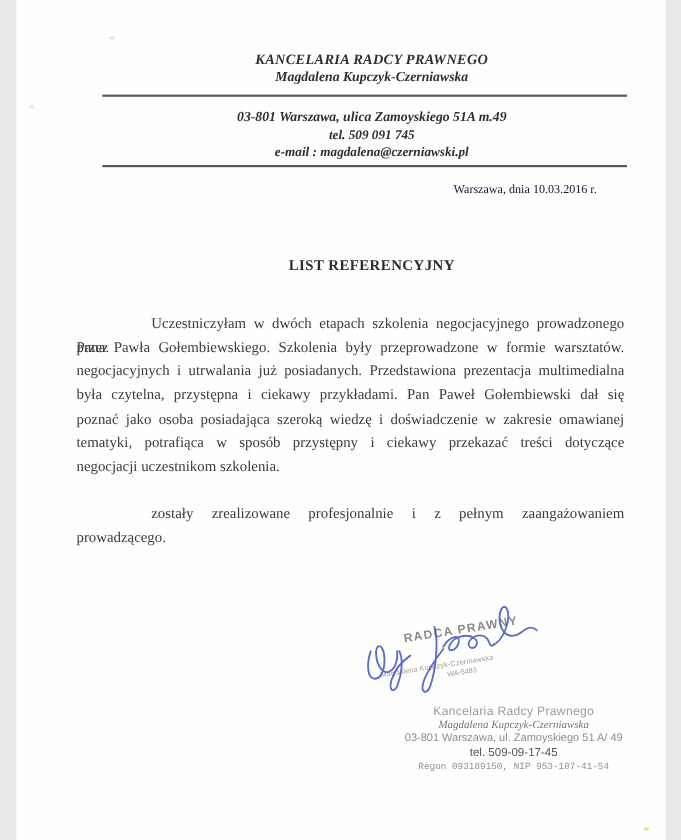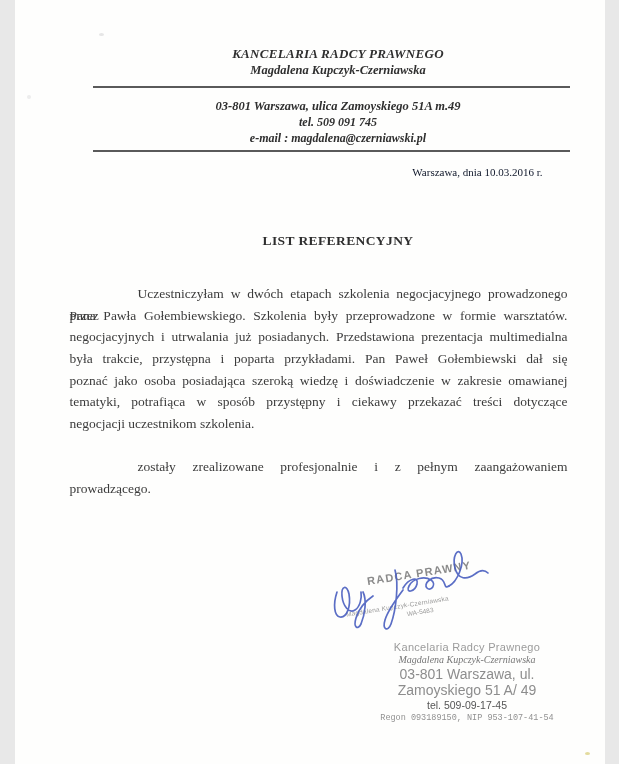--- a/index.html
+++ b/index.html
@@ -51,21 +51,21 @@
   .stamp-name{position:absolute;left:10px;top:58px;font-family:"Liberation Sans",sans-serif;
               font-size:6.5px;color:#9a9a9a;letter-spacing:.2px;}
   .stamp-no{position:absolute;left:70px;top:67px;font-family:"Liberation Sans",sans-serif;
             font-size:6.5px;color:#9a9a9a;}
   .signature-svg{position:absolute;left:0;top:0;}
   
   .footer-stamp{position:absolute;left:345px;top:641px;width:215px;text-align:center;
                 font-family:"Liberation Sans",sans-serif;}
   .fs-1{font-size:11px;color:#9b9b9b;letter-spacing:.3px;}
   .fs-2{font-size:10px;font-style:italic;color:#767676;font-family:"Liberation Serif",serif;margin-top:1px;}
-  .fs-3{font-size:14px;color:#8d8d8d;margin-top:1px;}
+  .fs-3{font-size:10px;color:#8d8d8d;margin-top:1px;}
   .fs-4{font-size:10.5px;color:#555;margin-top:1px;}
   .fs-5{font-size:8.5px;color:#919191;margin-top:2px;font-family:Liberation Mono, monospace;}
   
   .speck{position:absolute;border-radius:50%;}
   .speck-orange{left:594px;top:405px;width:4px;height:3px;background:#e8a44c;opacity:.8;}
   .speck-yellow{left:570px;top:752px;width:5px;height:3px;background:#d9cf7e;opacity:.75;}
   .speck-gray1{left:84px;top:33px;width:5px;height:3px;background:#e6e6e6;}
   .speck-gray2{left:12px;top:95px;width:4px;height:4px;background:#ededed;}
 </style>
 </head>
@@ -90,21 +90,21 @@
 
   <div class="date-line">Warszawa, dnia 10.03.2016 r.</div>
 
   <div class="doc-title">LIST REFERENCYJNY</div>
 
   <div class="body-text">
     <div class="para para1 indent-first">
         <div class="tline">Uczestniczyłam w dwóch etapach szkolenia negocjacyjnego prowadzonego przez</div>
         <div class="tline">Pana Pawła Gołembiewskiego. Szkolenia były przeprowadzone w formie warsztatów.</div>
         <div class="tline">negocjacyjnych i utrwalania już posiadanych. Przedstawiona prezentacja multimedialna</div>
-        <div class="tline">była trakcie, przystępna i poparta przykładami.  Pan Paweł Gołembiewski dał się</div>
+        <div class="tline">była czytelna, przystępna i ciekawy przykładami.  Pan Paweł Gołembiewski dał się</div>
         <div class="tline">poznać jako osoba posiadająca szeroką wiedzę i doświadczenie w zakresie omawianej</div>
         <div class="tline">tematyki, potrafiąca w sposób przystępny i ciekawy przekazać treści dotyczące</div>
         <div class="tline">negocjacji uczestnikom szkolenia.</div>
       </div>
     <div class="para para2 indent-first">
         <div class="tline">zostały zrealizowane profesjonalnie i z pełnym zaangażowaniem prowadzącego.</div>
       </div>
   </div>
 
   <div class="sig-block">

